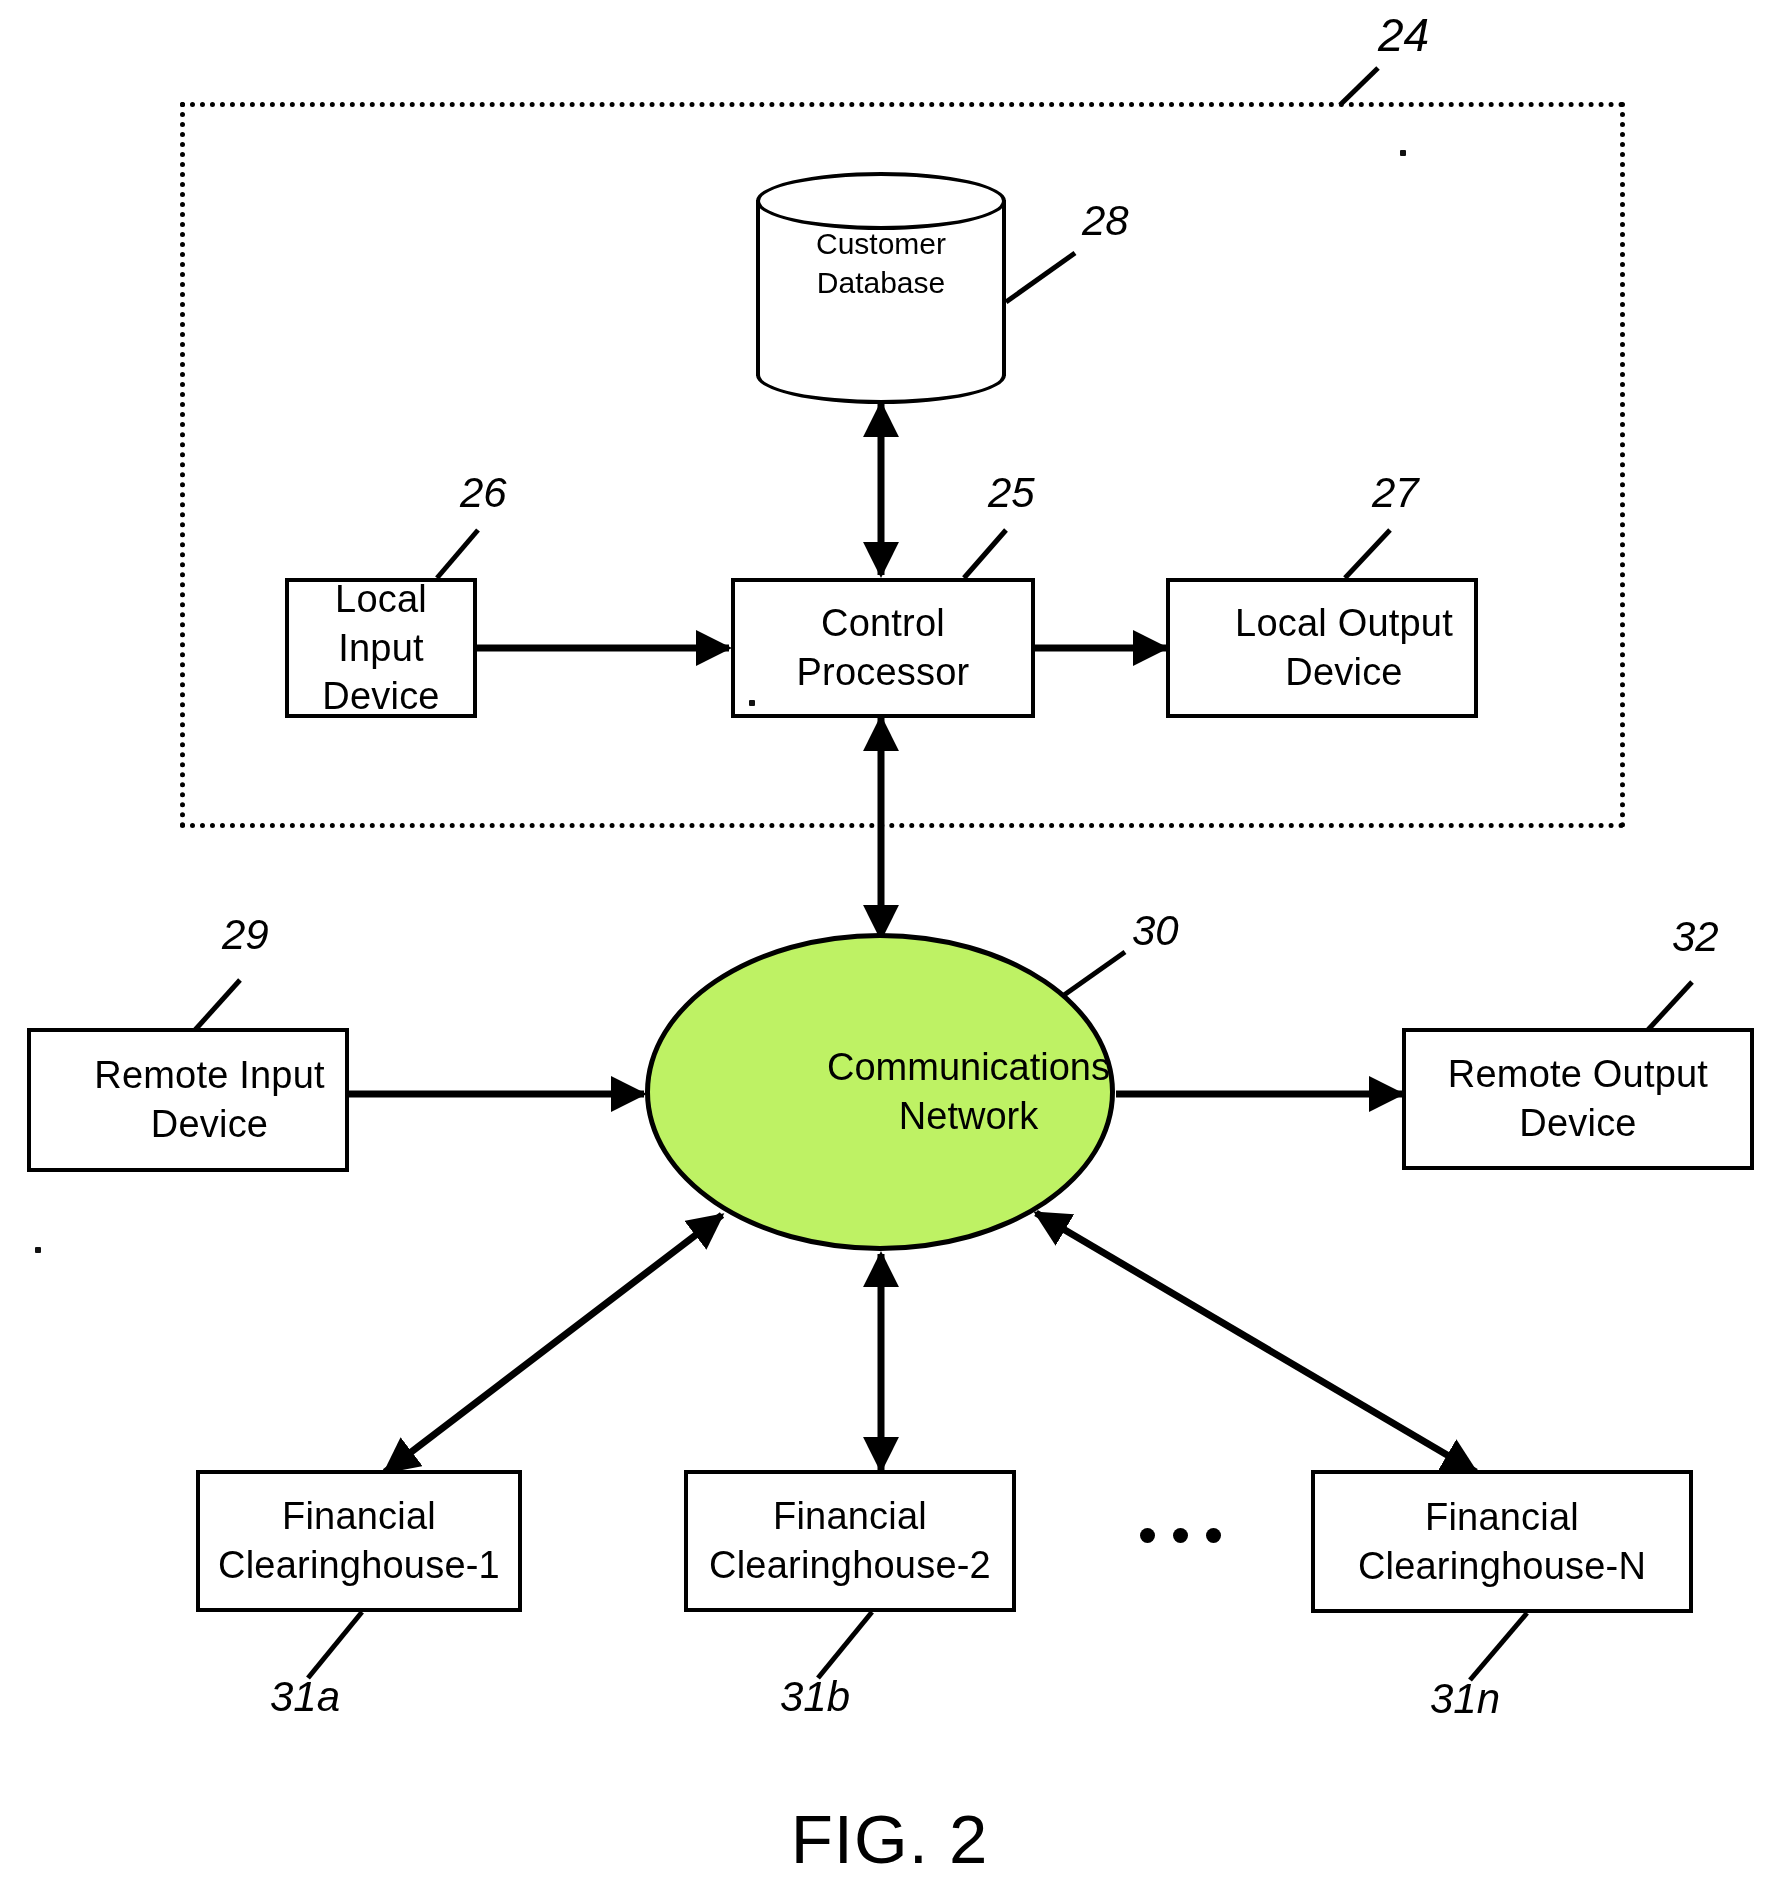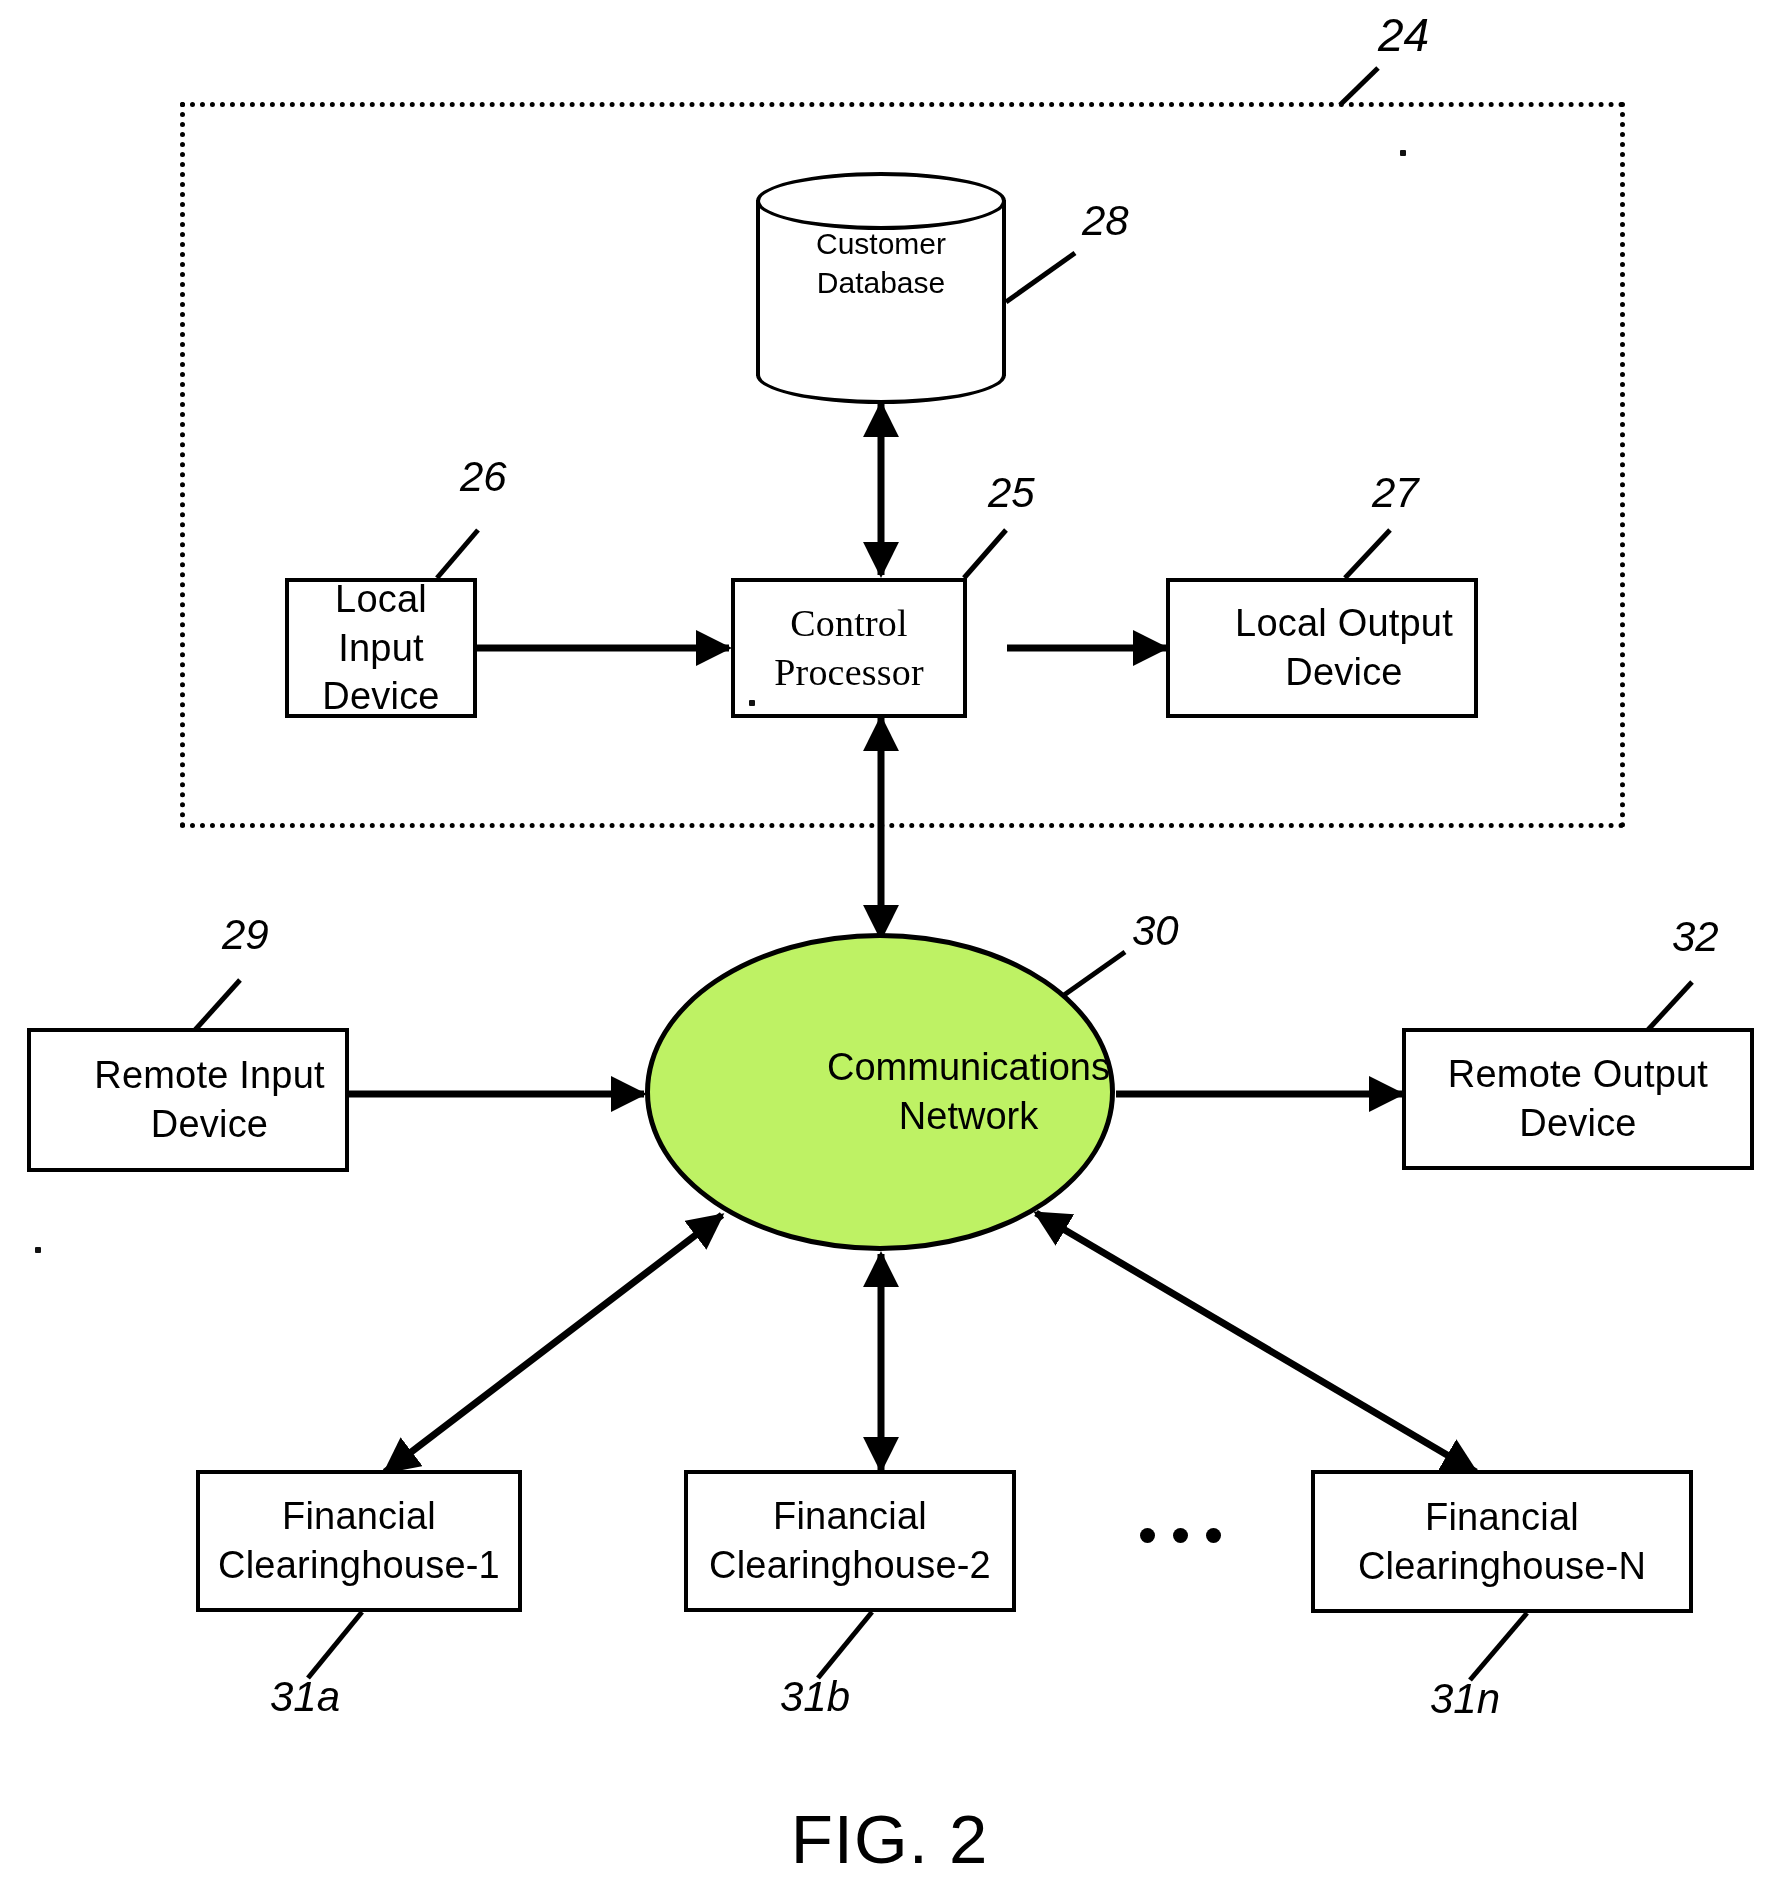--- a/index.html
+++ b/index.html
@@ -254,23 +254,23 @@
 Database</div>
   </div>
   <div class="ref-num" style="left:1082px; top:200px;">28</div>
 
   <div class="ref-num" style="left:1378px; top:12px; font-size:46px;">24</div>
 
   <div class="node-box" style="left:285px; top:578px; width:192px; height:140px;">
     <span class="node-label">Local Input
 Device</span>
   </div>
-  <div class="ref-num" style="left:460px; top:456px;">26</div>
-
-  <div class="node-box" style="left:731px; top:578px; width:236px; height:140px;font-family:Liberation Serif, serif;">
+  <div class="ref-num" style="left:460px; top:472px;">26</div>
+
+  <div class="node-box" style="left:731px; top:578px; width:304px; height:140px;">
     <span class="node-label">Control
 Processor</span>
   </div>
   <div class="ref-num" style="left:988px; top:472px;">25</div>
 
   <div class="node-box" style="left:1166px; top:578px; width:312px; height:140px;padding-left:44px;">
     <span class="node-label">Local Output
 Device</span>
   </div>
   <div class="ref-num" style="left:1372px; top:472px;">27</div>

